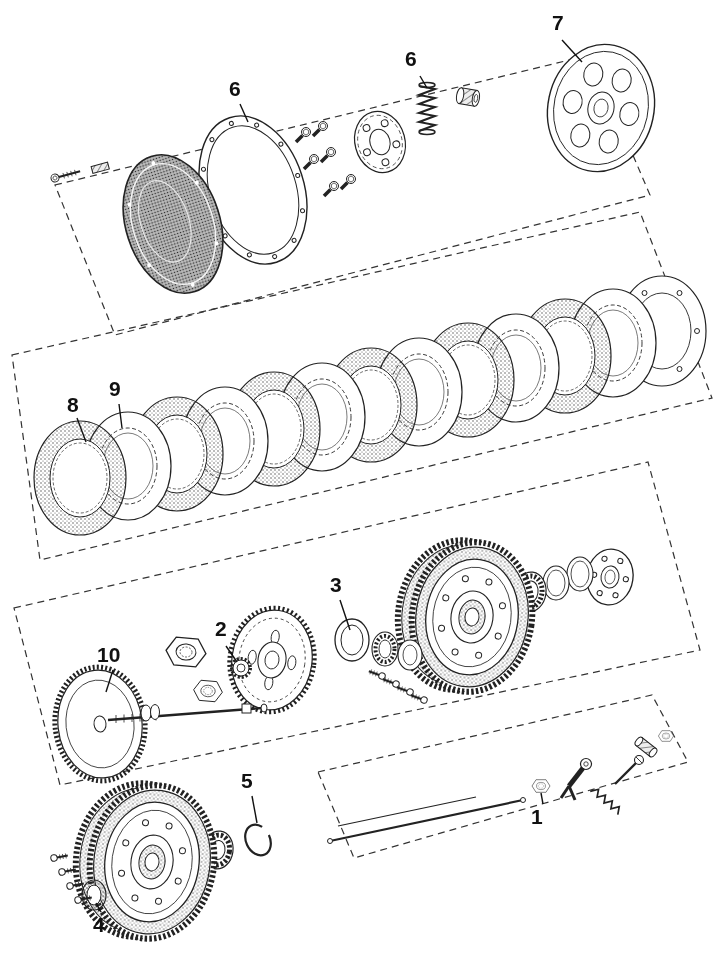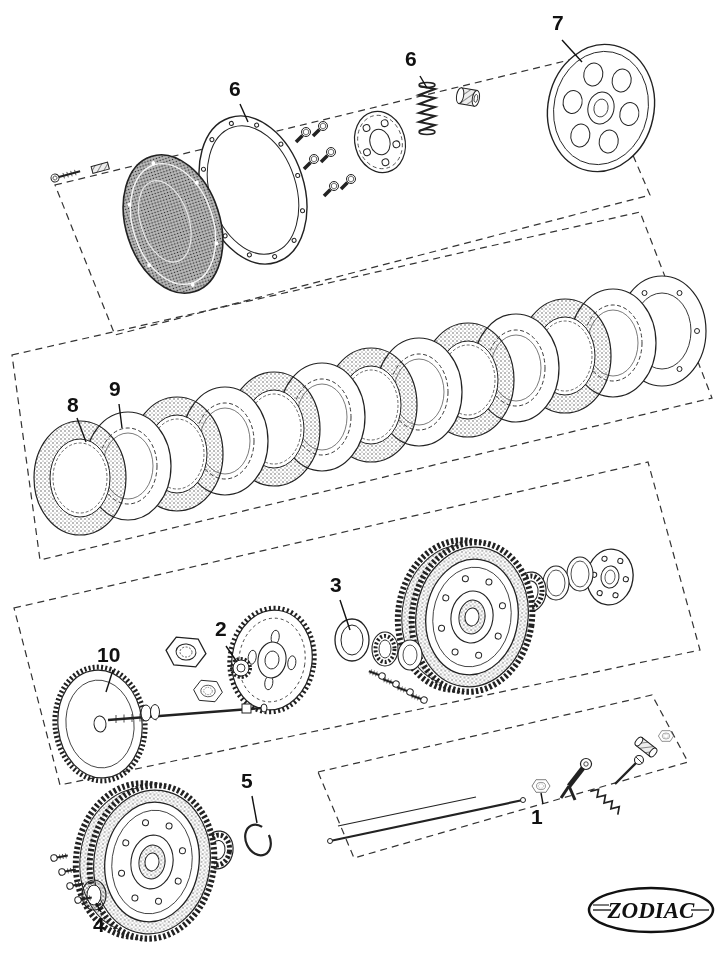--- a/index.html
+++ b/index.html
@@ -413,23 +413,14 @@
 <span class="plabel" style="left:229px;top:78px">6</span>
 <span class="plabel" style="left:67px;top:394px">8</span>
 <span class="plabel" style="left:109px;top:378px">9</span>
 <span class="plabel" style="left:330px;top:574px">3</span>
 <span class="plabel" style="left:215px;top:618px">2</span>
 <span class="plabel" style="left:97px;top:644px">10</span>
 <span class="plabel" style="left:241px;top:770px">5</span>
 <span class="plabel" style="left:531px;top:806px">1</span>
 <span class="plabel" style="left:93px;top:914px">4</span>
 
-<div class="logo">
-  <svg width="132" height="52" viewBox="0 0 132 52">
-    <ellipse cx="66" cy="26" rx="62" ry="22" fill="#fff" stroke="#111" stroke-width="2.5"></ellipse>
-    <line x1="8" y1="26" x2="26" y2="26" stroke="#111" stroke-width="1.3"></line>
-    <line x1="8" y1="21" x2="24" y2="21" stroke="#111" stroke-width="1.1"></line>
-    <line x1="106" y1="26" x2="124" y2="26" stroke="#111" stroke-width="1.3"></line>
-    <text x="66" y="34" text-anchor="middle" font-family="Liberation Serif, serif" font-style="italic" font-weight="bold" font-size="23" fill="#111">ZODIAC</text>
-  </svg>
+
 </div>
 
-</div>
-
 </body></html>

